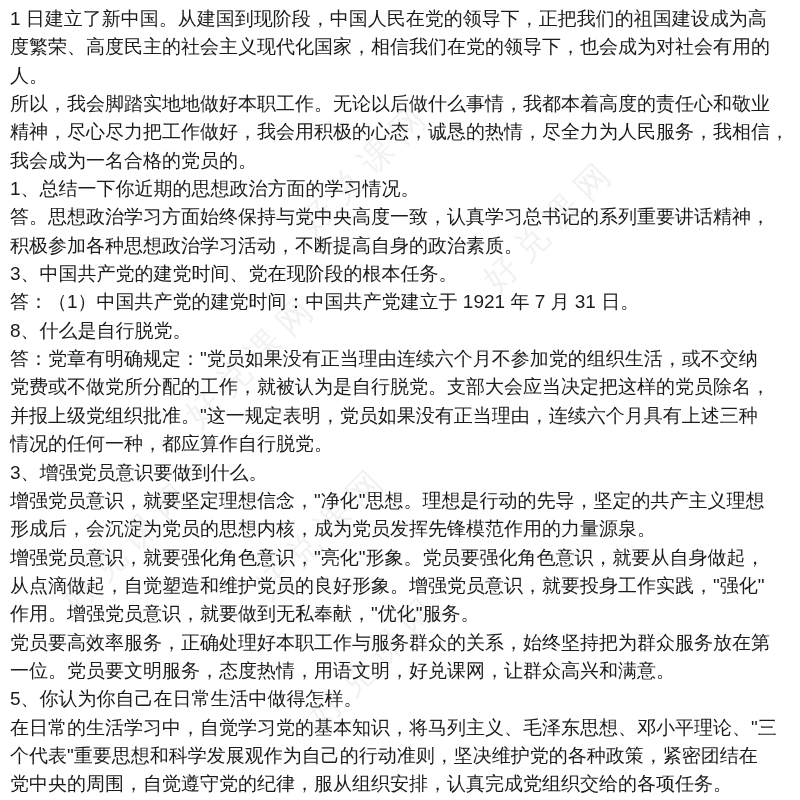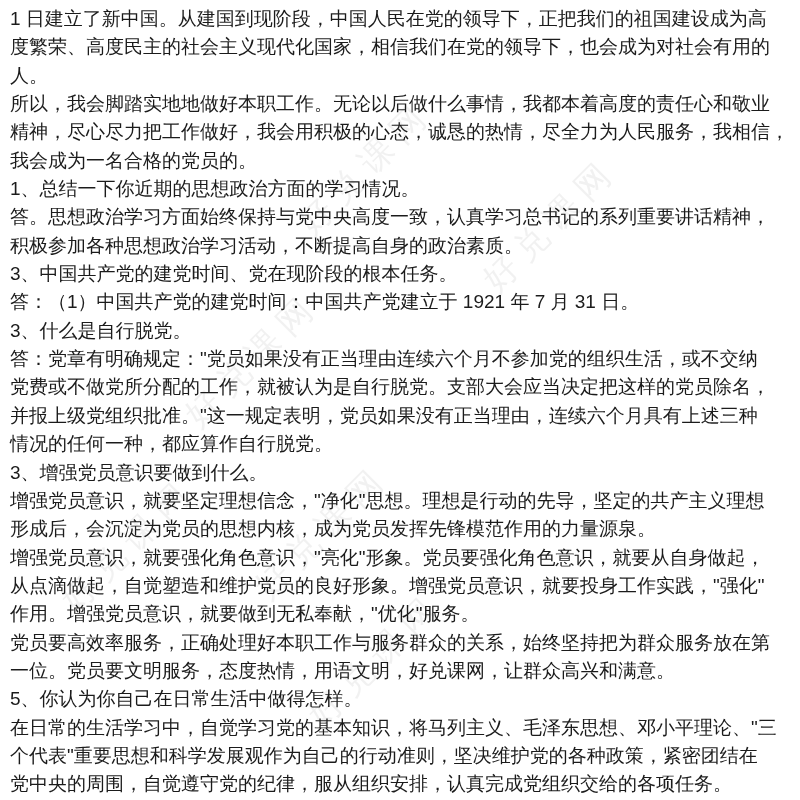--- a/index.html
+++ b/index.html
@@ -63,21 +63,21 @@
 度繁荣、高度民主的社会主义现代化国家，相信我们在党的领导下，也会成为对社会有用的
 人。</p>
       <p>所以，我会脚踏实地地做好本职工作。无论以后做什么事情，我都本着高度的责任心和敬业
 精神，尽心尽力把工作做好，我会用积极的心态，诚恳的热情，尽全力为人民服务，我相信，
 我会成为一名合格的党员的。</p>
       <p>1、总结一下你近期的思想政治方面的学习情况。</p>
       <p>答。思想政治学习方面始终保持与党中央高度一致，认真学习总书记的系列重要讲话精神，
 积极参加各种思想政治学习活动，不断提高自身的政治素质。</p>
       <p>3、中国共产党的建党时间、党在现阶段的根本任务。</p>
       <p>答：（1）中国共产党的建党时间：中国共产党建立于 1921 年 7 月 31 日。</p>
-      <p>3、什么是自行脱党。</p>
+      <p>8、什么是自行脱党。</p>
       <p>答：党章有明确规定："党员如果没有正当理由连续六个月不参加党的组织生活，或不交纳
 党费或不做党所分配的工作，就被认为是自行脱党。支部大会应当决定把这样的党员除名，
 并报上级党组织批准。"这一规定表明，党员如果没有正当理由，连续六个月具有上述三种
 情况的任何一种，都应算作自行脱党。</p>
       <p>3、增强党员意识要做到什么。</p>
       <p>增强党员意识，就要坚定理想信念，"净化"思想。理想是行动的先导，坚定的共产主义理想
 形成后，会沉淀为党员的思想内核，成为党员发挥先锋模范作用的力量源泉。</p>
       <p>增强党员意识，就要强化角色意识，"亮化"形象。党员要强化角色意识，就要从自身做起，
 从点滴做起，自觉塑造和维护党员的良好形象。增强党员意识，就要投身工作实践，"强化"
 作用。增强党员意识，就要做到无私奉献，"优化"服务。</p>

